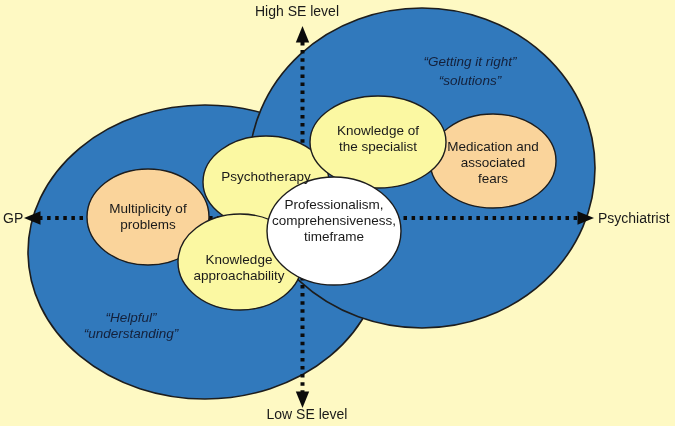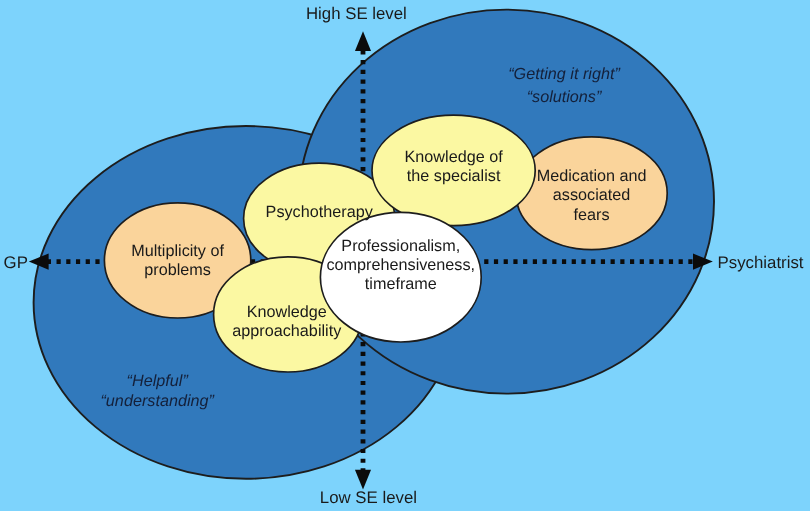--- a/index.html
+++ b/index.html
@@ -1,20 +1,20 @@
 <!DOCTYPE html>
 <html><head>
 <meta charset="utf-8">
 <style>
   html, body { margin: 0; padding: 0; background: #ffffff; }
   .figure {
     position: relative;
     width: 675px;
     height: 426px;
-    background: #7dd3fc;
+    background: #fef9c3;
     font-family: "Liberation Sans", sans-serif;
     overflow: hidden;
   }
   svg { display: block; }
   .big-circle { stroke: #1d1d1d; stroke-width: 1.6; }
   .node { stroke: #1d1d1d; stroke-width: 1.4; }
   .axis {
     stroke: #0b0b0b;
     stroke-width: 4;
     stroke-dasharray: 3.5 4.6;

